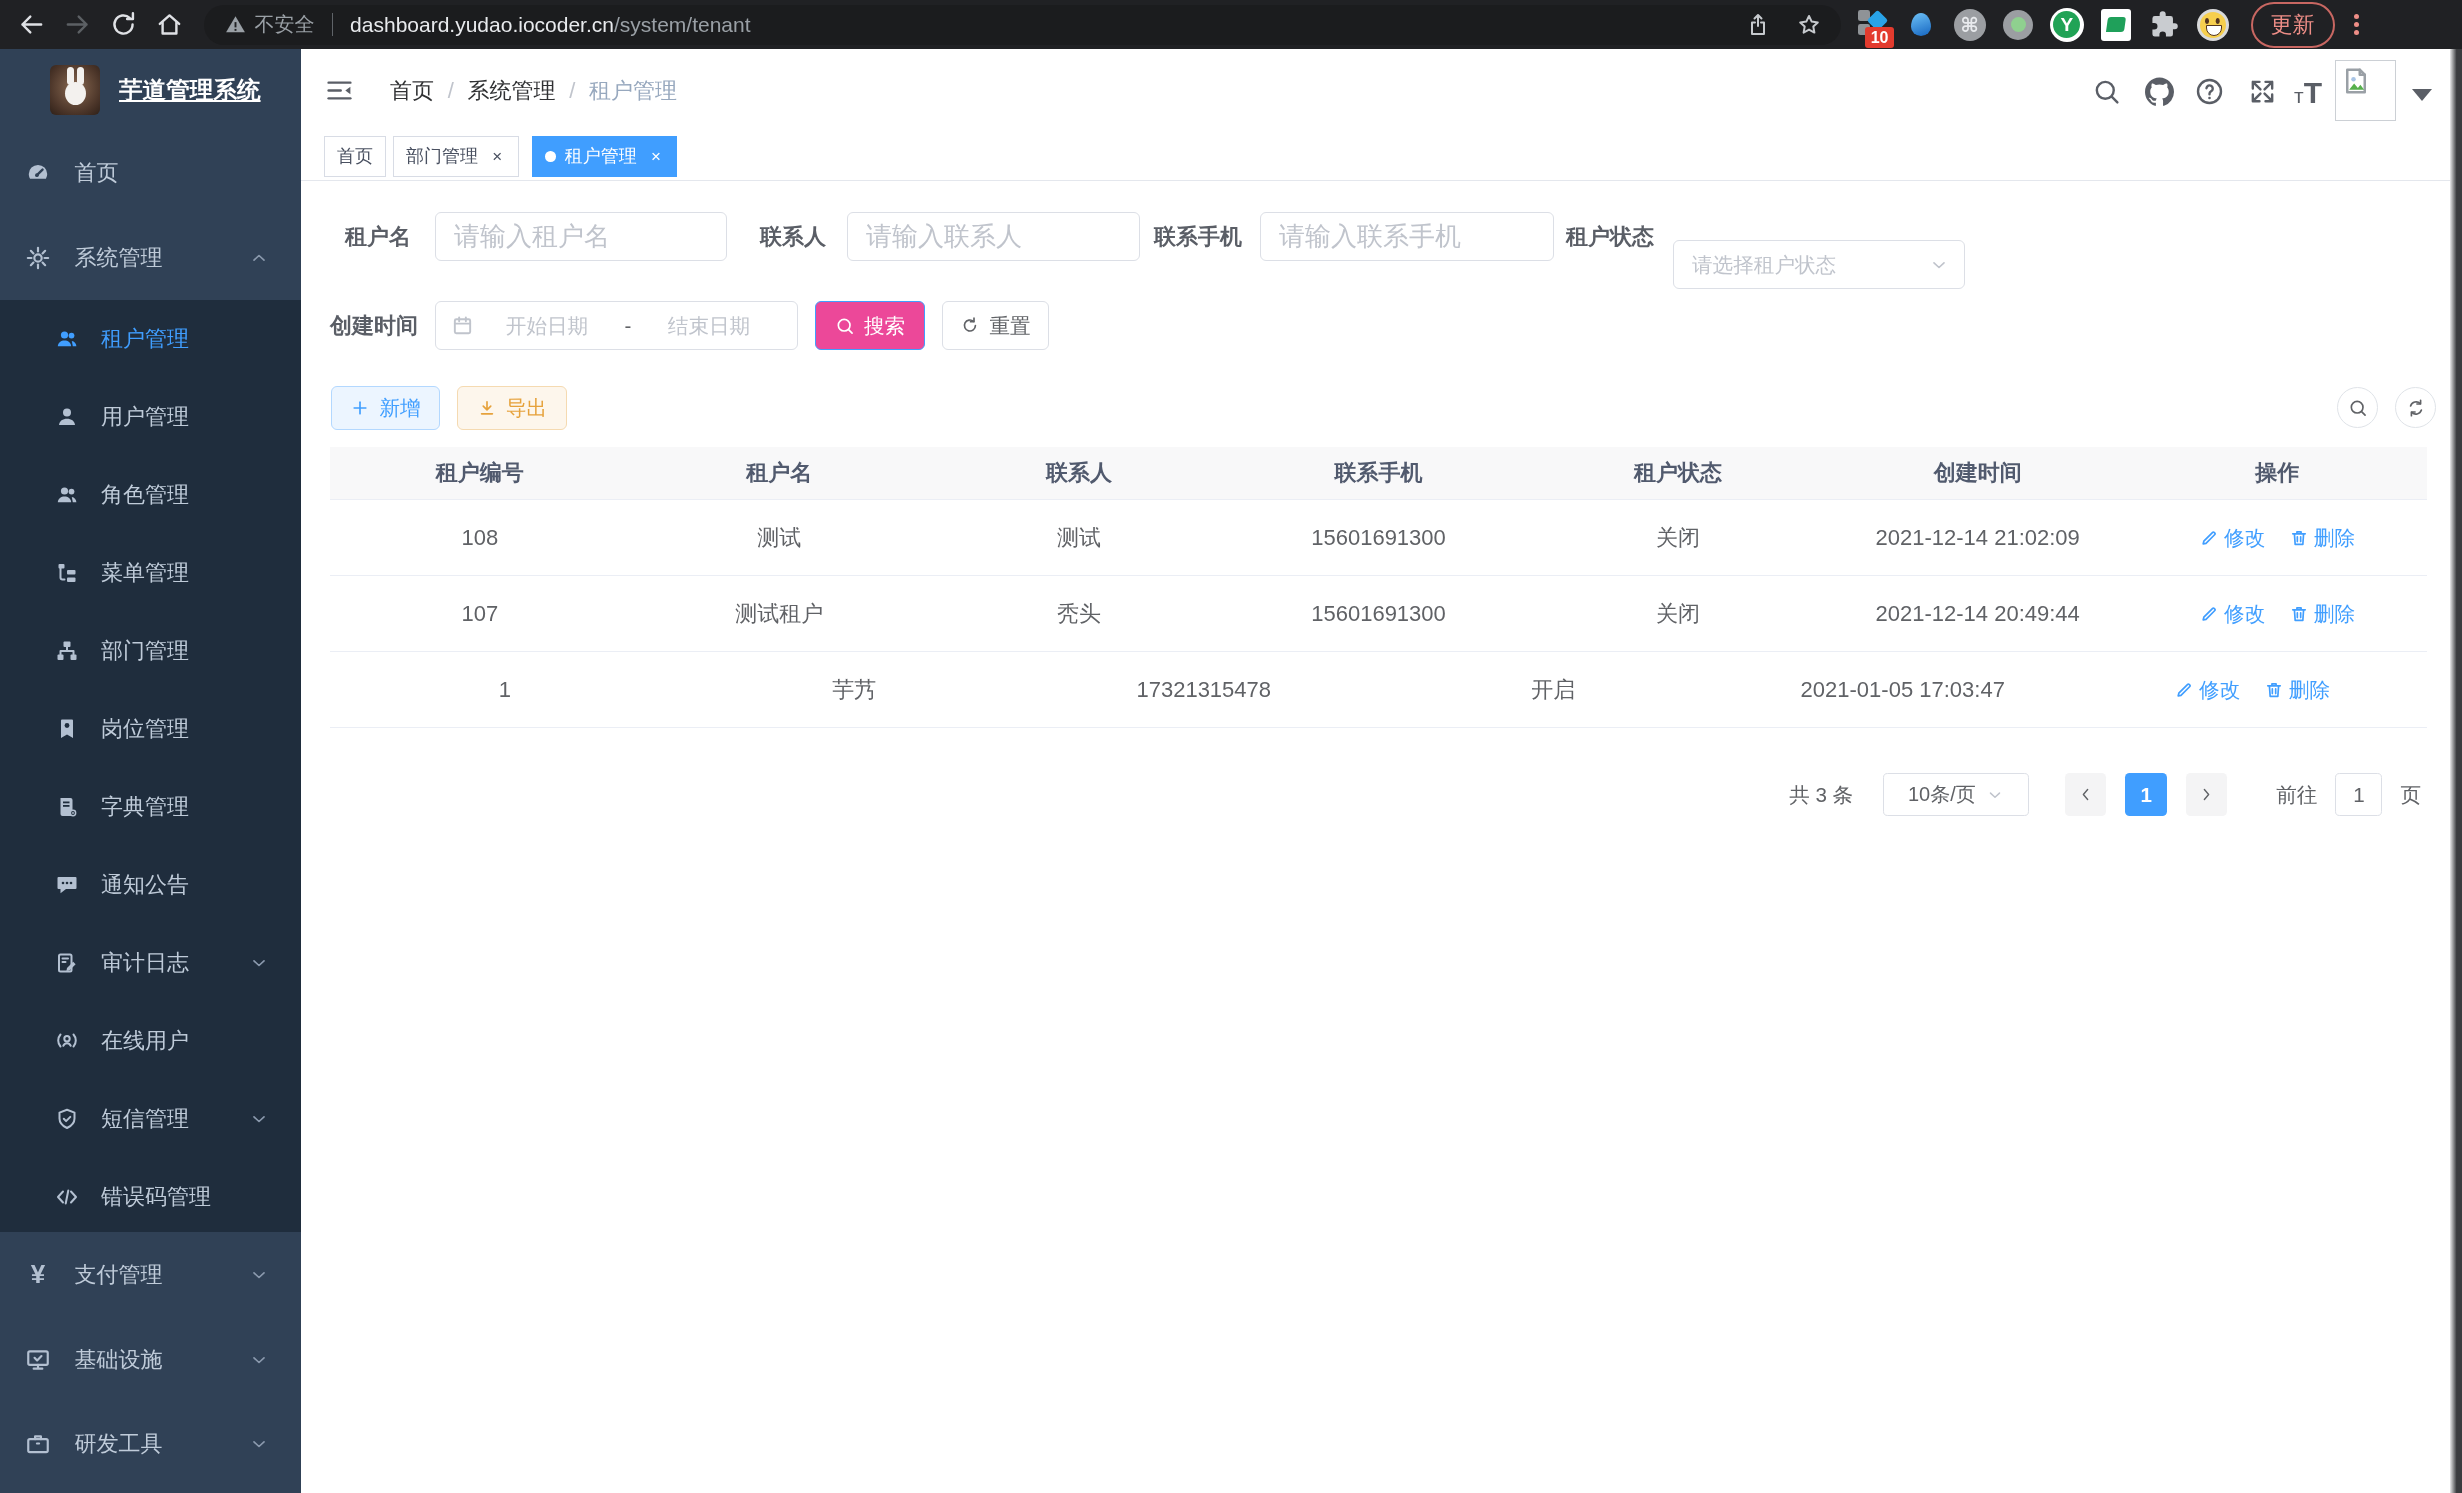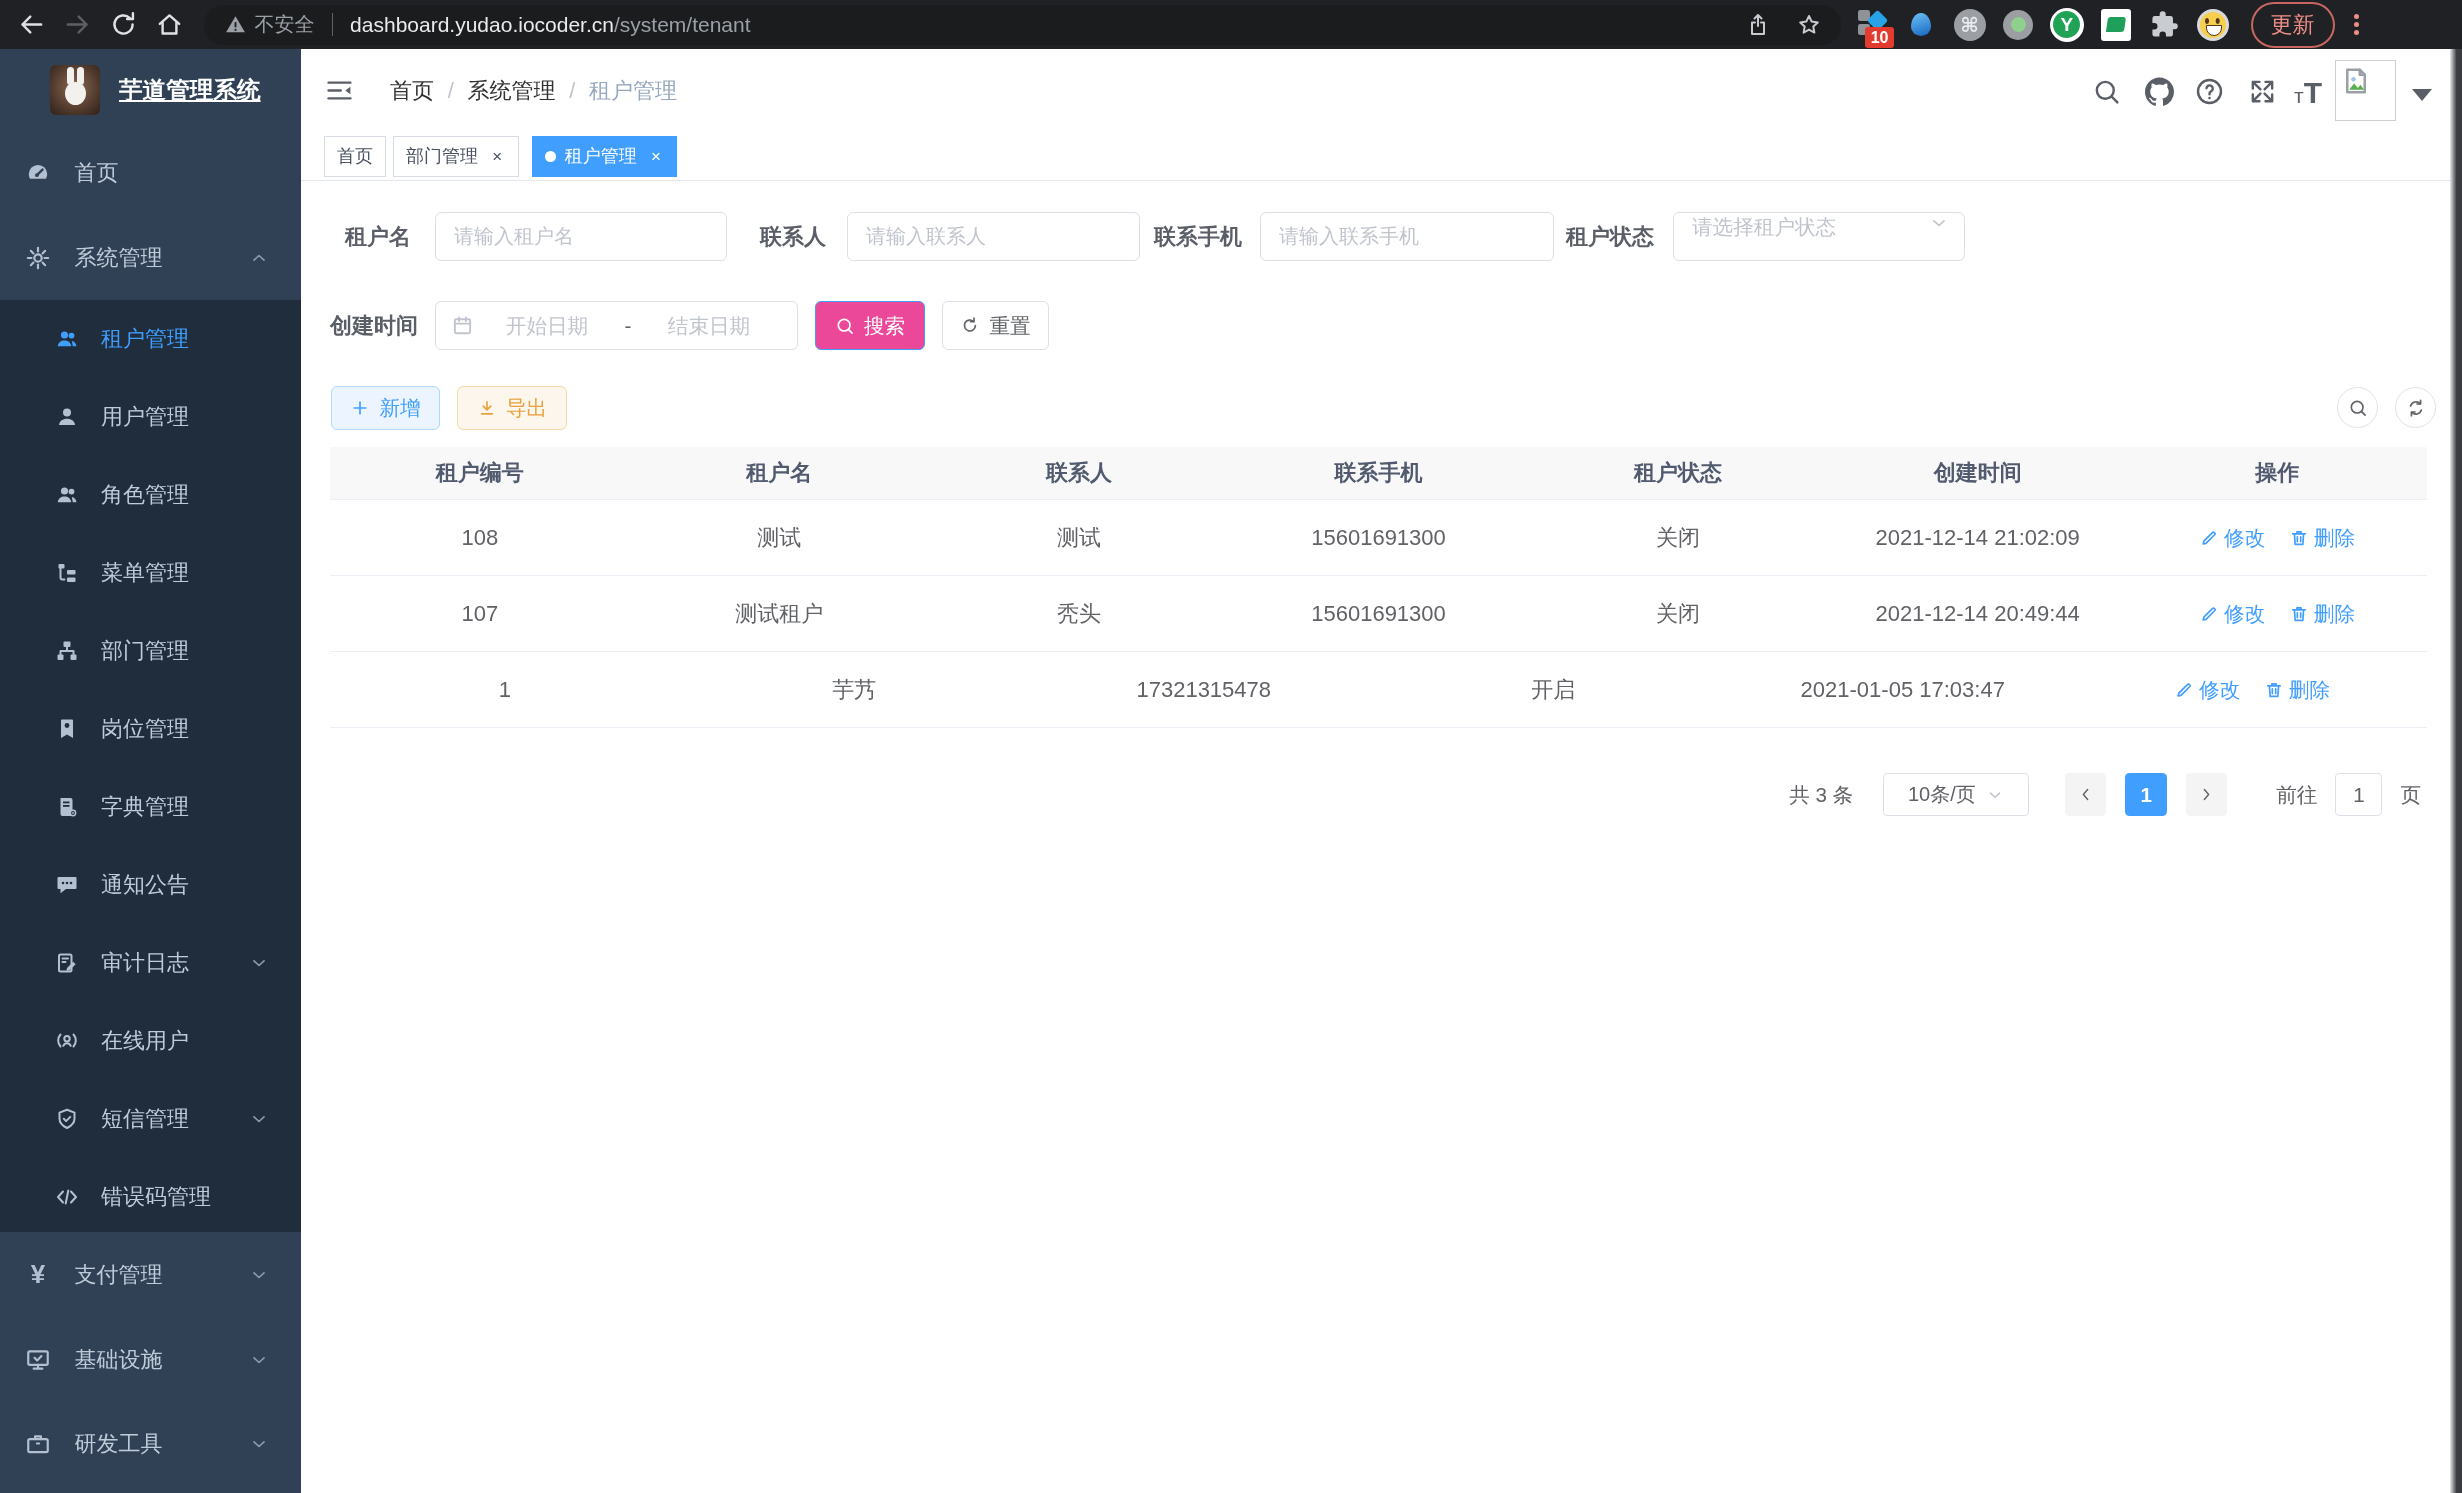--- a/index.html
+++ b/index.html
@@ -117,25 +117,25 @@
   .tag-tab.active { background:#409eff; border-color:#409eff; color:#fff; }
   .tag-tab.active .tab-dot { width:10.7px; height:10.7px; background:#fff; border-radius:50%;
     margin-right:9px; }
   .tag-tab.active .tab-close { color:#fff; }
 
   
   #main { position:absolute; left:301px; top:181px; width:2162px; height:1313px; background:#fff; }
   .f-label { position:absolute; font-size:22px; font-weight:bold; color:#5a5e66;
     text-align:right; line-height:49px; white-space:nowrap; }
   .f-input { position:absolute; height:49px; border:1.5px solid #dcdfe6; border-radius:6px;
-    font-size:20px; color:#606266; padding:8px 18px; outline:none; background:#fff;
+    font-size:26px; color:#606266; padding:8px 18px; outline:none; background:#fff;
     font-family:inherit; }
   .f-input::placeholder { color:#c0c4cc; opacity:1; }
   .f-select { position:absolute; height:49px; border:1.5px solid #dcdfe6; border-radius:6px;
-    display:flex; align-items:flex-start; padding:0 15px 0 18px; cursor:pointer; background:#fff; }
+    display:flex; align-items:center; padding:0 15px 0 18px; cursor:pointer; background:#fff;margin-top:28px; }
   .f-select .ph { color:#c0c4cc; font-size:20.6px; flex:1; }
   .f-select .chev { width:20px; height:20px; color:#c0c4cc; }
   #date-range { position:absolute; height:49px; border:1.5px solid #dcdfe6; border-radius:6px;
     display:flex; align-items:center; padding:0 15px; background:#fff; cursor:text; }
   #date-range .cal { width:23px; height:23px; color:#c0c4cc; flex:0 0 auto; }
   #date-range .d-ph { flex:1; text-align:center; color:#c0c4cc; font-size:20.6px; }
   #date-range .d-sep { color:#606266; font-size:20.6px; padding:0 4.6px; }
   .btn { position:absolute; height:49px; border-radius:6px; display:flex; align-items:center;
     justify-content:center; font-size:20.6px; cursor:pointer; border:1.5px solid transparent; }
   .btn .b-ic { width:20px; height:20px; margin-right:9px; }

